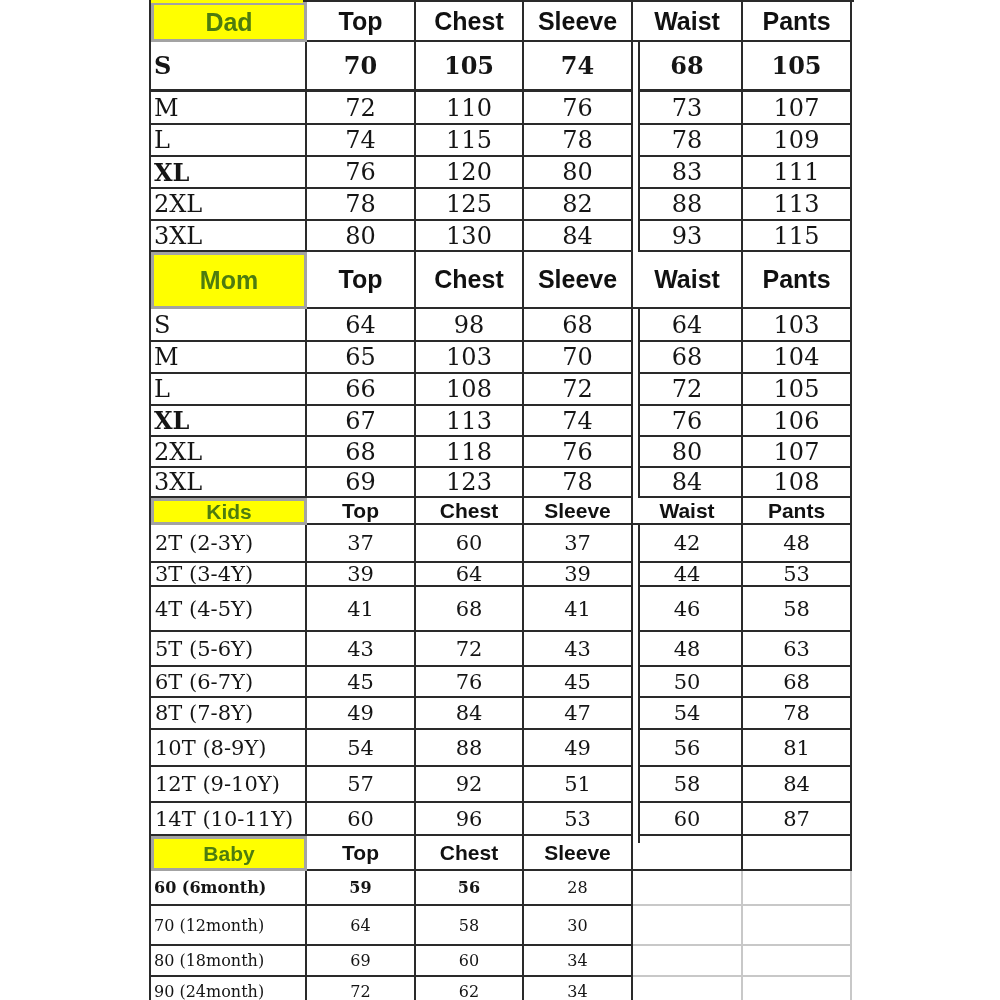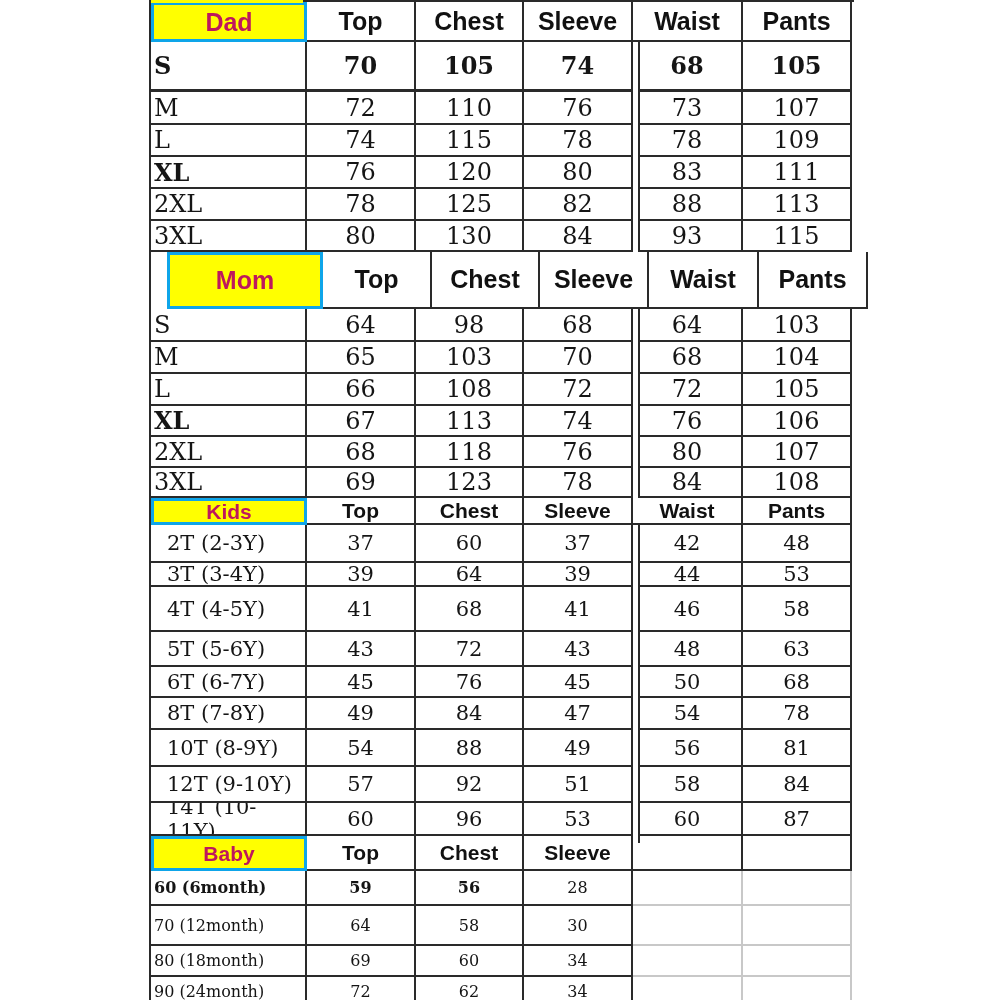--- a/index.html
+++ b/index.html
@@ -25,37 +25,37 @@
     display:flex;align-items:center;overflow:hidden;
     color:#151515;background:#ffffff;
   }
   .head-cell,.value-cell{justify-content:center;}
   .head-cell{
     font-family:"Liberation Sans","DejaVu Sans",sans-serif;
     font-weight:bold;color:#111111;
   }
   .title-cell{
     background:var(--yellow);
-    border:3px solid #0ea5e9;
+    border:3px solid #a3a3a3;
     justify-content:center;
     font-family:"Liberation Sans","DejaVu Sans",sans-serif;
-    font-weight:bold;color:#be185d;
+    font-weight:bold;color:#4d7c0f;
   }
   .data-row .cell{font-family:"DejaVu Serif","Liberation Serif",serif;}
   .label-cell{padding-left:3px;}
   .b{font-weight:bold;}
   .empty{border-right-color:#c8c8c8;border-bottom-color:#c8c8c8;}
   .thick-bottom .cell{border-bottom-width:3px;}
 
   .sec-dad .head-cell,.sec-dad .title-cell,
   .sec-mom .head-cell,.sec-mom .title-cell{font-size:25px;}
   .sec-dad .data-row .cell,.sec-mom .data-row .cell{font-size:24px;}
   .sec-kids .head-cell,.sec-kids .title-cell{font-size:21px;}
   .sec-kids .data-row .cell{font-size:21px;}
-  .sec-kids .label-cell{padding-left:16px;}
+  .sec-kids .label-cell{padding-left:4px;}
   .sec-baby .head-cell,.sec-baby .title-cell{font-size:21px;}
   .sec-baby .data-row .cell{font-size:16px;}
 
   .gap-strip{
     position:absolute;left:633px;width:5px;background:#ffffff;
     border-right:2px solid var(--bc);z-index:3;
   }
   #strip-dad{top:42px;height:210px;}
   #strip-mom{top:309px;height:189px;}
   #strip-kids{top:525px;height:318px;}
@@ -121,21 +121,21 @@
         <div class="row data-row" style="height: 31px;">
           <div class="cell label-cell">3XL</div>
           <div class="cell value-cell">80</div>
           <div class="cell value-cell">130</div>
           <div class="cell value-cell">84</div>
           <div class="cell value-cell">93</div>
           <div class="cell value-cell">115</div>
         </div>
       </div>
       <div class="section sec-mom">
-        <div class="row header-row" style="height: 57px; margin-left: 16px;">
+        <div class="row header-row" style="height: 57px;">
           <div class="cell title-cell">Mom</div>
           <div class="cell head-cell">Top</div>
           <div class="cell head-cell">Chest</div>
           <div class="cell head-cell">Sleeve</div>
           <div class="cell head-cell">Waist</div>
           <div class="cell head-cell">Pants</div>
         </div>
         <div class="row data-row" style="height: 33px;">
           <div class="cell label-cell">S</div>
           <div class="cell value-cell">64</div>

